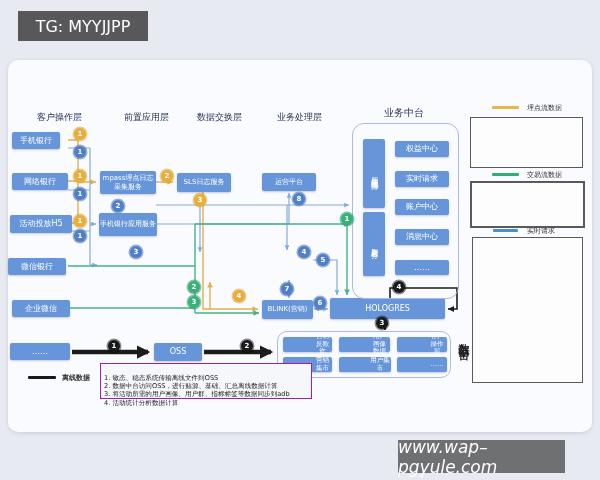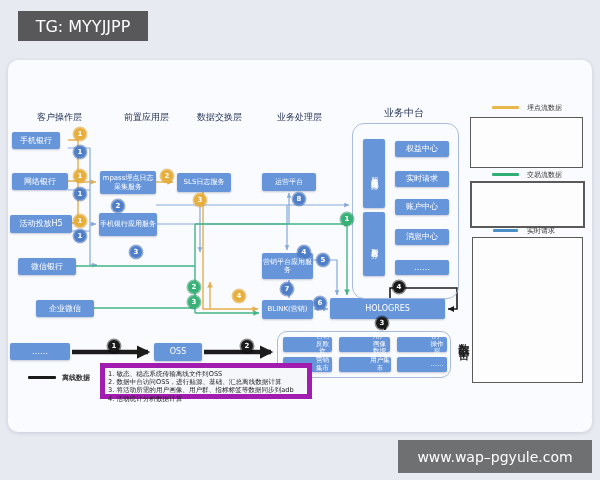--- a/index.html
+++ b/index.html
@@ -3,43 +3,43 @@
 <meta charset="utf-8">
 <style>
   html,body{margin:0;padding:0;}
   body{
     width:600px;height:480px;position:relative;overflow:hidden;
     background:#e8eaf1;
     font-family:"DejaVu Sans","Liberation Sans",sans-serif;
   }
   .wm{position:absolute;color:#fff;display:flex;align-items:center;justify-content:center;}
   #wm-top{left:18px;top:11px;width:122px;height:30px;background:#58585a;font-size:16px;padding:0 4px;}
-  #wm-bottom{left:398px;top:440px;width:194px;height:33px;background:#6f7072;font-size:14px;}
+  #wm-bottom{left:398px;top:440px;width:167px;height:33px;background:#6f7072;font-size:17px;font-style:italic;}
   #panel{position:absolute;left:8px;top:60px;width:584px;height:372px;background:#fafbfe;border-radius:10px;box-shadow:0 1px 4px rgba(60,70,110,.18);}
   #title{position:absolute;left:12px;top:9px;white-space:nowrap;}
   #title .t-main{font-size:16px;font-weight:bold;color:#2a3f87;}
   #title .t-sub{font-size:14.5px;font-weight:bold;color:#7b80d9;margin-left:6px;}
   .hdr{position:absolute;font-size:9px;font-weight:normal;color:#1d2d52;white-space:nowrap;margin-left:19px;}
   .node{
     position:absolute;background:#6795da;color:#fff;border-radius:2px;
     display:flex;align-items:center;justify-content:center;text-align:center;
     font-size:8px;line-height:1.15;box-shadow:0 1px 2px rgba(40,60,100,.25);
     padding:1px;box-sizing:border-box;
   }
   .node.small{font-size:7px;}
   .node.tiny{font-size:6.5px;padding-left:31px;}
   .vnode{writing-mode:vertical-rl;text-orientation:upright;letter-spacing:1px;font-size:7.5px;}
   .container-outline{position:absolute;border:1.5px solid #a9bbdf;border-radius:12px;background:transparent;box-sizing:border-box;}
   .rbox{position:absolute;background:#fdfdfe;border:1.5px solid #5a5a5a;box-sizing:border-box;}
   .legend-line{position:absolute;height:3px;border-radius:1px;}
   .legend-label{position:absolute;font-size:7px;color:#333;white-space:nowrap;}
   #notes{
     position:absolute;left:92px;top:303px;width:212px;height:36px;
-    border:5px solid #a21caf;background:#f6f7fb;font-size:6.6px;color:#222;
-    padding:2px 3px;box-sizing:border-box;line-height:1.25;
+    border:1px solid #a21caf;background:#f6f7fb;font-size:6.6px;color:#222;
+    padding:10px 3px;box-sizing:border-box;line-height:1.25;
   }
   #notes div{white-space:nowrap;overflow:hidden;}
   .vlabel{position:absolute;writing-mode:vertical-rl;text-orientation:upright;font-weight:bold;color:#222;font-size:11px;letter-spacing:2px;}
   .badge{
     position:absolute;width:12px;height:12px;border-radius:50%;
     color:#fff;font-size:7px;font-weight:bold;
     display:flex;align-items:center;justify-content:center;z-index:5;
   }
   .badge-yellow{background:#e8ae3c;box-shadow:0 0 0 1.5px rgba(222,160,40,.55);}
   .badge-blue{background:#4f7fc9;box-shadow:0 0 0 1.5px rgba(70,110,180,.55);}
@@ -111,32 +111,31 @@
       <path d="M64,292 H140" stroke-width="4.5" marker-end="url(#a-kb)"></path>
       <path d="M196,292 H263" stroke-width="4.5" marker-end="url(#a-kb)"></path>
       <path d="M377,259 V270" stroke-width="1.5" marker-start="url(#a-k)" marker-end="url(#a-k)"></path>
       <path d="M382,238 V228 H449 V249 H440" stroke-width="1.6" marker-end="url(#a-k)"></path>
     </g>
   </svg>
 
   <div class="node" style="left:4px;top:72px;width:48px;height:17px;">手机银行</div>
   <div class="node" style="left:4px;top:113px;width:56px;height:17px;">网络银行</div>
   <div class="node" style="left:2px;top:155px;width:62px;height:18px;">活动投放H5</div>
-  <div class="node" style="left:10px;top:198px;width:58px;height:17px;">微信银行</div>
-  <div class="node" style="left:4px;top:240px;width:58px;height:17px;margin-left:24px;">企业微信</div>
+  <div class="node" style="left:0;top:198px;width:58px;height:17px;">微信银行</div>
+  <div class="node" style="left:4px;top:240px;width:58px;height:17px;">企业微信</div>
   <div class="node" style="left:2px;top:283px;width:60px;height:17px;">……</div>
 
   <div class="node small" style="left:92px;top:111px;width:56px;height:23px;">mpass埋点日志采集服务</div>
   <div class="node small" style="left:91px;top:153px;width:58px;height:23px;">手机银行应用服务</div>
 
   <div class="node small" style="left:169px;top:113px;width:54px;height:19px;">SLS日志服务</div>
   <div class="node" style="left:146px;top:283px;width:48px;height:18px;">OSS</div>
 
   <div class="node small" style="left:254px;top:113px;width:54px;height:18px;">运营平台</div>
-  <div class="node small" style="left:254px;top:193px;width:51px;height:26px;">营销平台应用服务</div>
   <div class="node small" style="left:254px;top:240px;width:51px;height:19px;">BLINK(营销)</div>
   <div class="node" style="left:322px;top:238px;width:115px;height:21px;">HOLOGRES</div>
 
   <div class="container-outline" style="left:344px;top:63px;width:107px;height:176px;"></div>
   <div class="node vnode" style="left:355px;top:79px;width:22px;height:69px;">服务流程编排</div>
   <div class="node vnode" style="left:355px;top:152px;width:22px;height:64px;">聚合服务</div>
   <div class="node" style="left:387px;top:81px;width:54px;height:16px;">权益中心</div>
   <div class="node" style="left:387px;top:111px;width:54px;height:16px;">实时请求</div>
   <div class="node" style="left:387px;top:139px;width:54px;height:16px;">账户中心</div>
   <div class="node" style="left:387px;top:169px;width:54px;height:16px;">消息中心</div>

